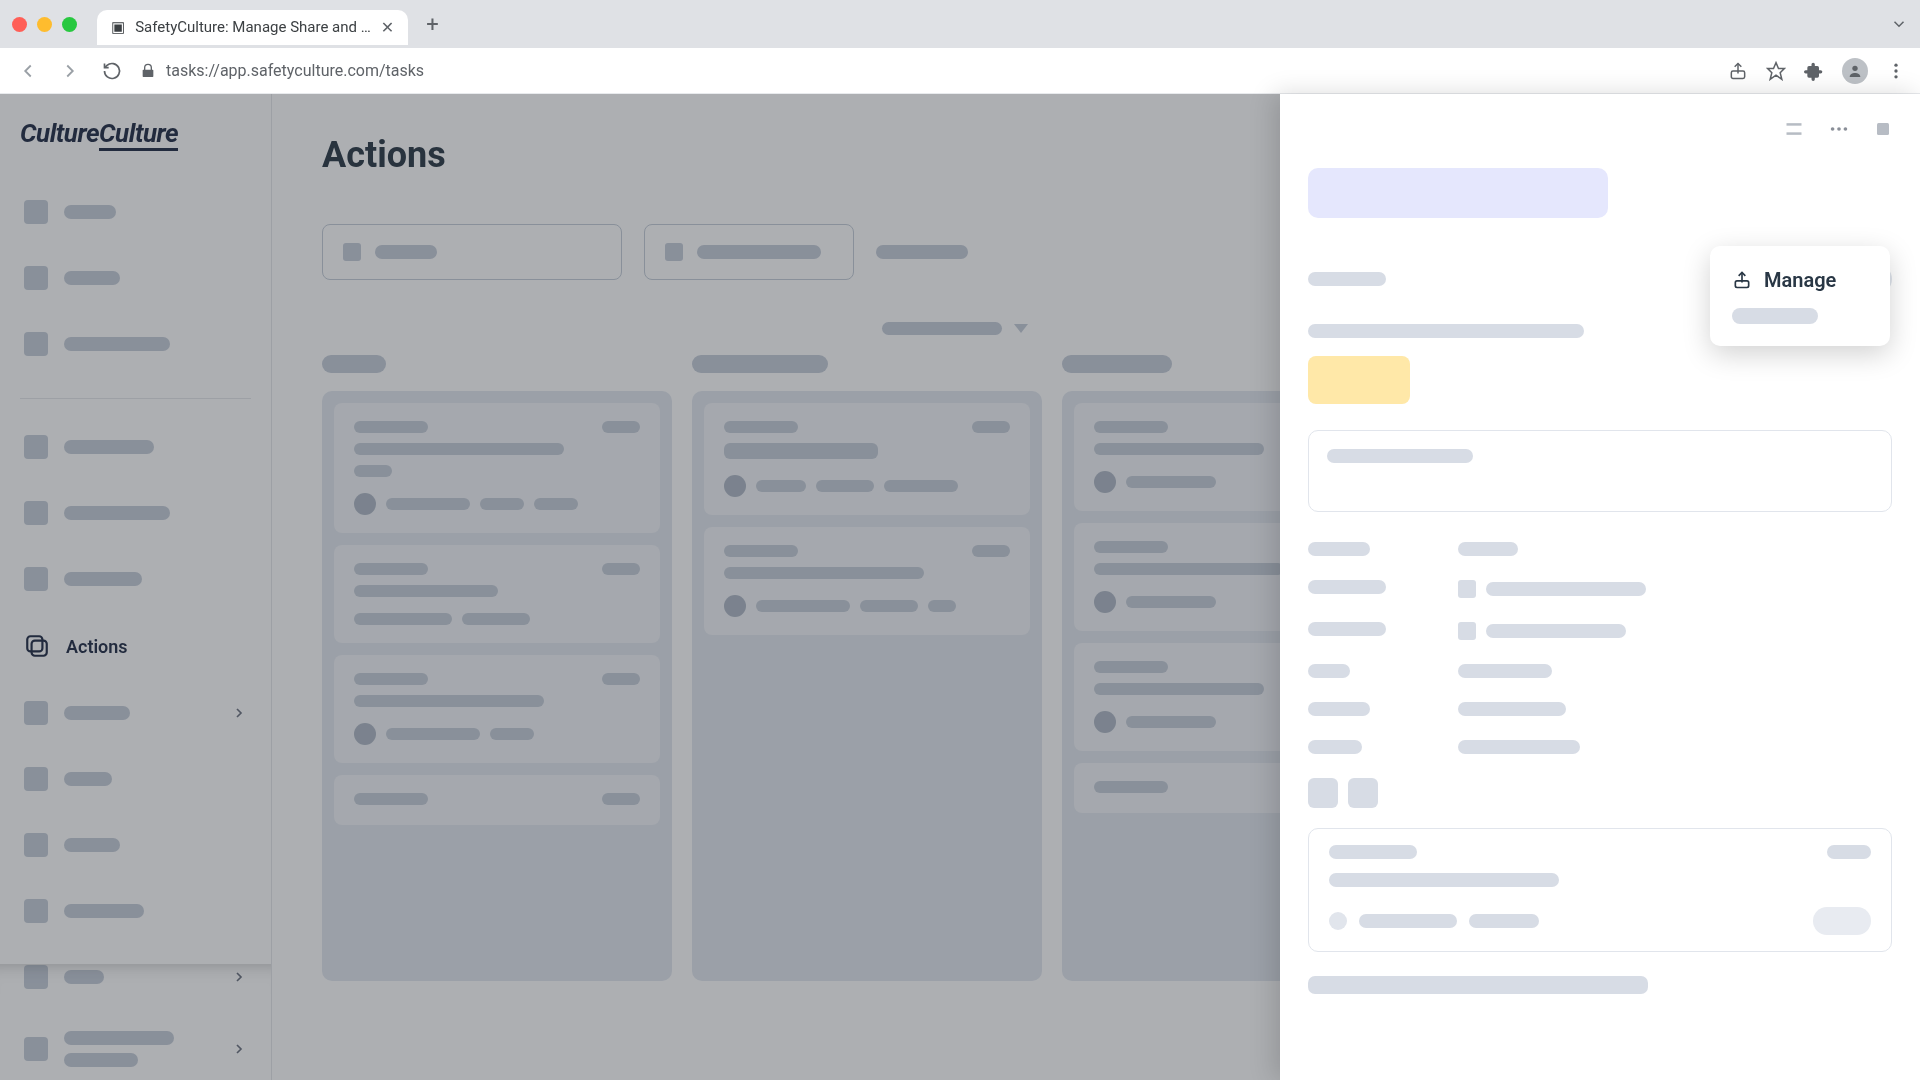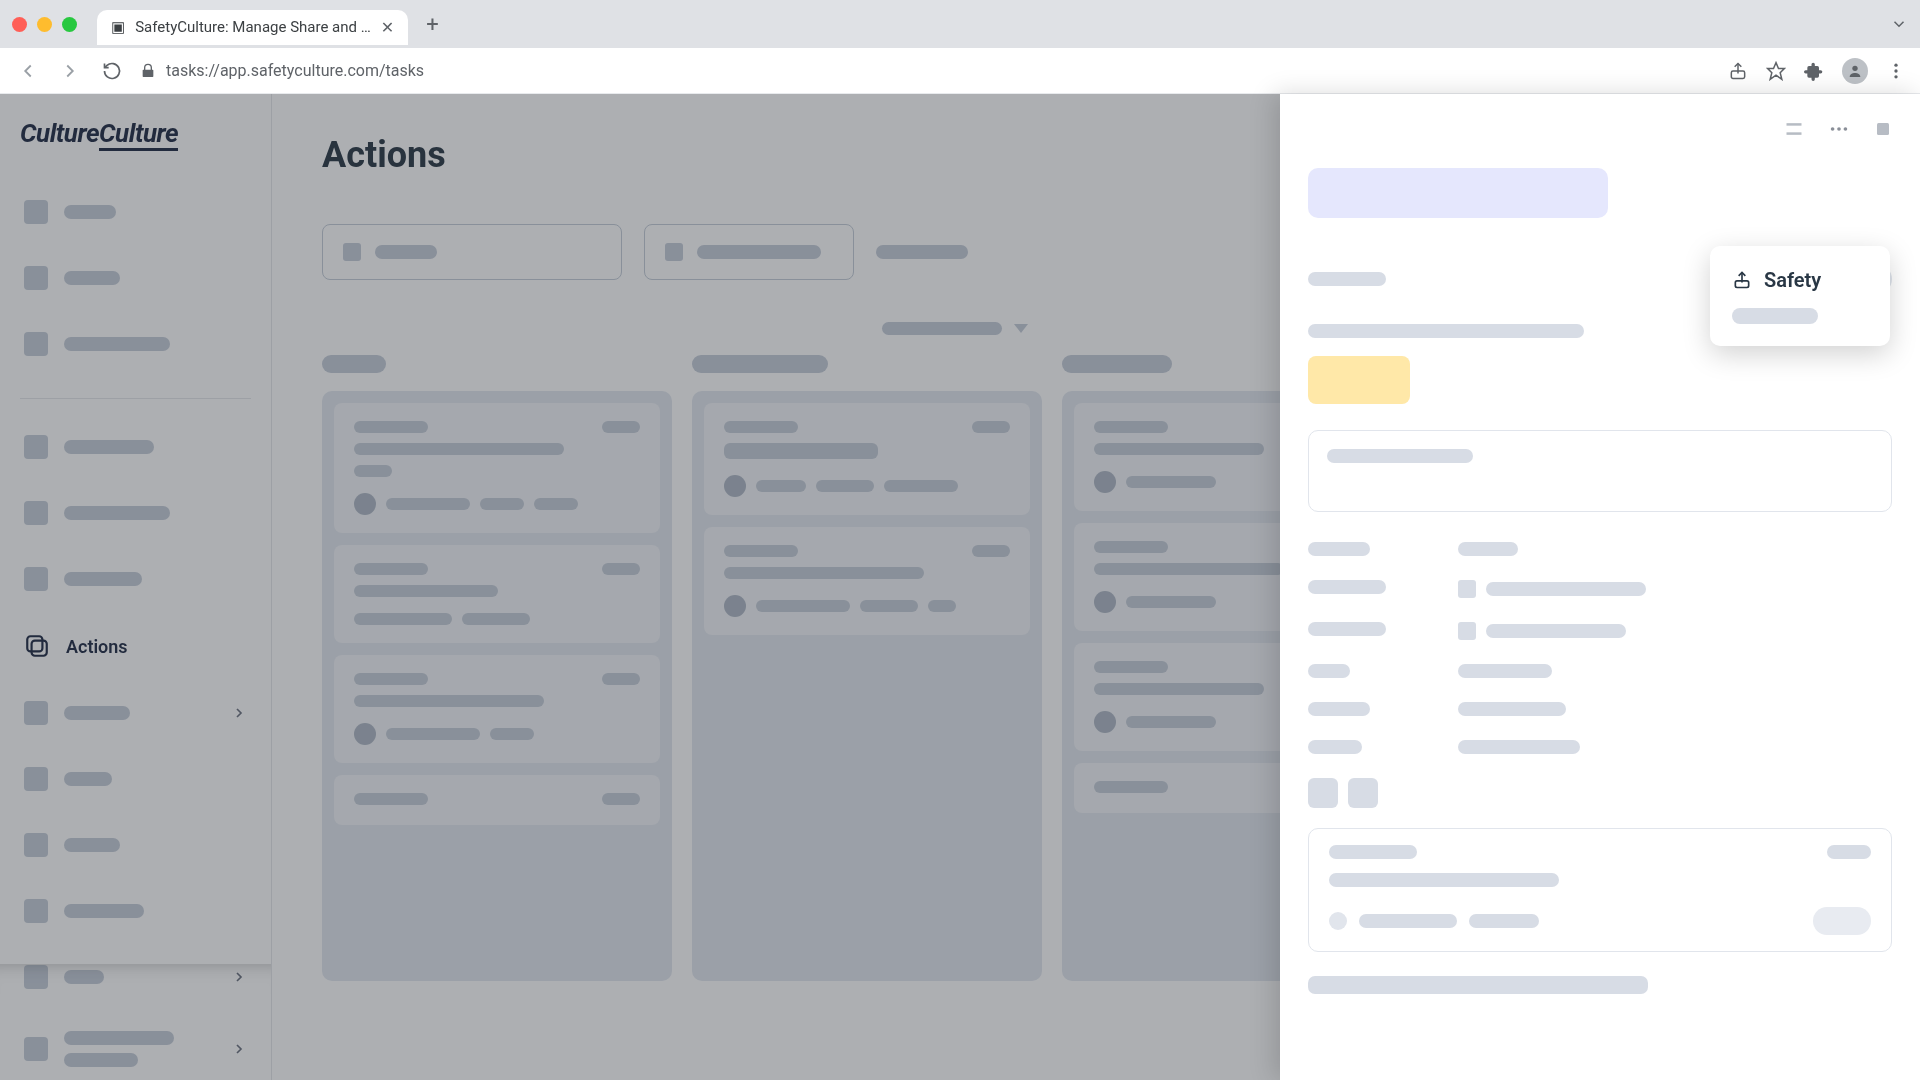--- a/index.html
+++ b/index.html
@@ -498,20 +498,20 @@
     <div class="row-ph" style="width:340px;height:18px"></div>
   </div>
 
   <div class="share-pop">
     <div class="share-item">
       <svg width="20" height="20" viewBox="0 0 24 24" fill="none" stroke="#293745" stroke-width="2">
           <path d="M12 3v12"></path>
           <polyline points="8 7 12 3 16 7"></polyline>
           <rect x="4" y="13" width="16" height="8" rx="2"></rect>
         </svg>
-      <span class="share-text">Safety</span>
+      <span class="share-text">Manage</span>
     </div>
     <div class="share-item">
       <div class="share-ph"></div>
     </div>
   </div>
 
 </div>
 
 </body></html>

